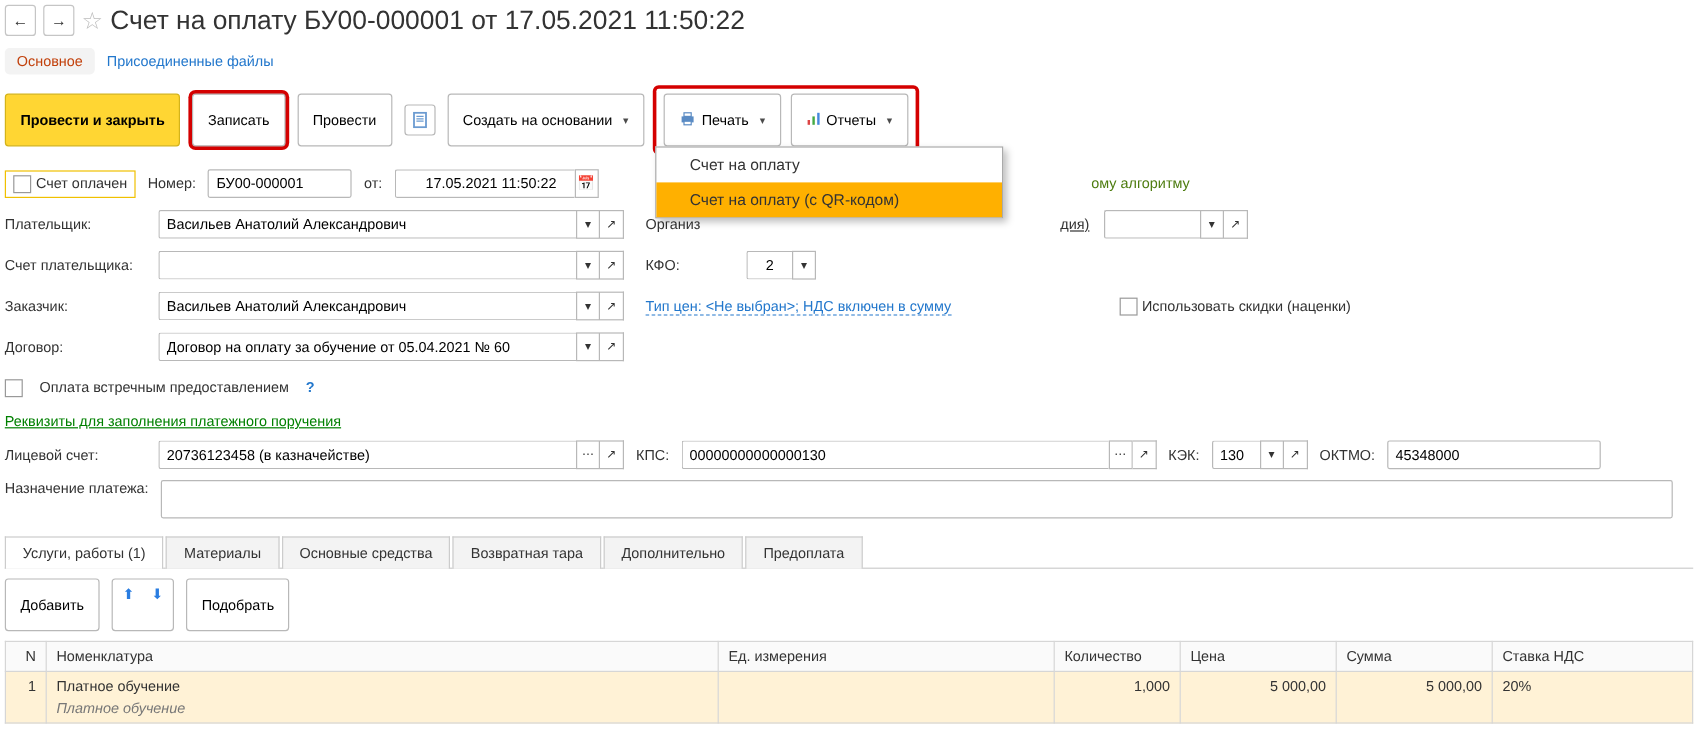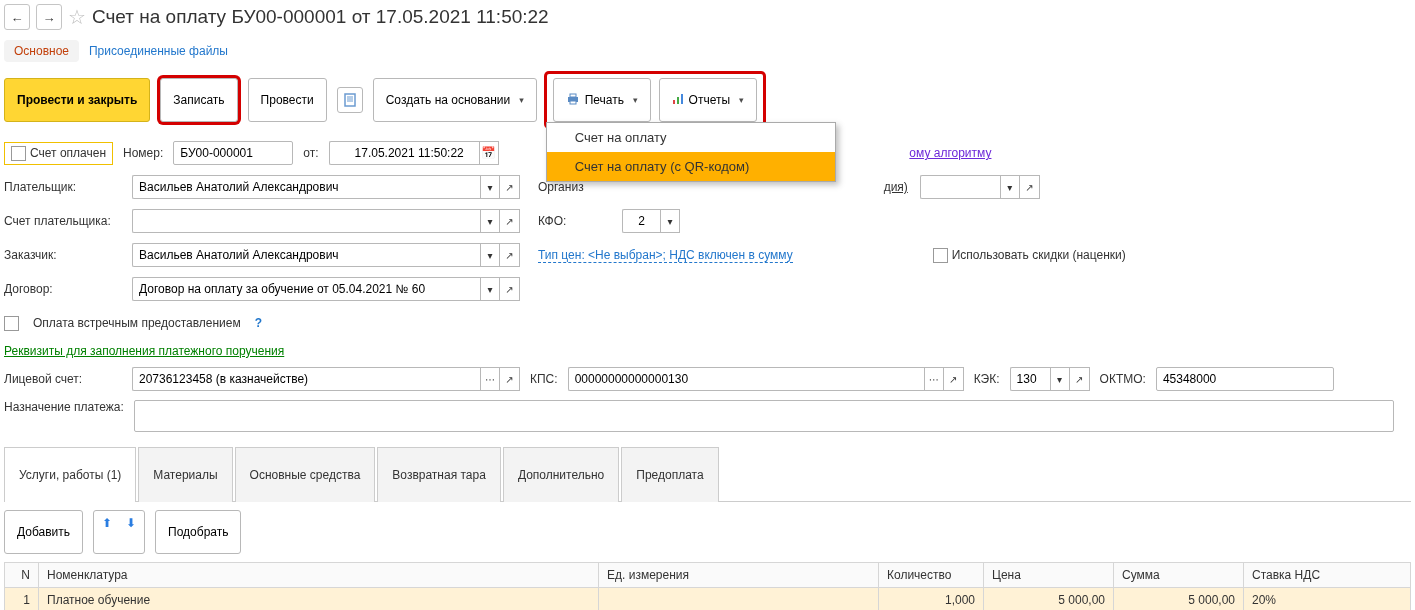--- a/index.html
+++ b/index.html
@@ -1,20 +1,20 @@
 <!DOCTYPE html>
 <html><head>
 <meta charset="utf-8">
 <style>
   * { box-sizing: border-box; font-family: Arial, sans-serif; font-size: 12px; }
   body { margin: 0; padding: 4px; background: #fff; color: #333; }
   .title-row { display: flex; align-items: center; gap: 6px; margin-bottom: 10px; }
   .nav-btn { width: 26px; height: 26px; border: 1px solid #c5c5c5; background: #fff; border-radius: 3px; display: flex; align-items: center; justify-content: center; cursor: pointer; font-size: 13px; }
   .star { font-size: 20px; color: #bdbdbd; cursor: pointer; }
-  .page-title { font-size: 19px; font-weight: normal; }
+  .page-title { font-size: 22px; font-weight: normal; }
   .tabs-row { display: flex; gap: 0; margin-bottom: 12px; border-bottom: 0; }
   .tab-link { padding: 4px 10px; color: #2277cc; cursor: pointer; }
   .tab-link.active { color: #c2410c; background: #f3f3f3; border-radius: 4px; }
   .toolbar { display: flex; gap: 10px; align-items: center; margin-bottom: 14px; }
   .btn { border: 1px solid #b8b8b8; background: #fff; padding: 21px 12px; border-radius: 3px; cursor: pointer; height: 26px; display: inline-flex; align-items: center; gap: 5px; }
   .btn-primary { background: #ffd633; border-color: #d4b31a; font-weight: bold; }
   .btn.highlight-red { box-shadow: 0 0 0 3px #d40000; }
   .btn-dd::after { content: "▾"; font-size: 9px; opacity: .7; margin-left: 4px; }
   .icon-box { width: 26px; height: 26px; border: 1px solid #b8b8b8; border-radius: 3px; display: flex; align-items: center; justify-content: center; cursor: pointer; }
   .print-wrap { position: relative; }
@@ -25,25 +25,25 @@
   .form-row { display: flex; align-items: center; gap: 10px; margin-bottom: 8px; min-height: 26px; }
   .lbl { min-width: 118px; }
   .chk { width: 15px; height: 15px; border: 1px solid #999; display: inline-block; vertical-align: middle; margin-right: 4px; cursor: pointer; }
   .chk-wrap { border: 1px solid #f0c000; background: #fff; padding: 3px 6px; display: inline-flex; align-items: center; }
   input[type=text] { border: 1px solid #b8b8b8; height: 24px; padding: 2px 6px; border-radius: 2px; }
   .fld-combo { display: inline-flex; }
   .fld-combo input { border-radius: 2px 0 0 2px; border-right: 0; }
   .fld-btn { border: 1px solid #b8b8b8; width: 20px; height: 24px; background: #fff; cursor: pointer; display: flex; align-items: center; justify-content: center; font-size: 10px; }
   .fld-btn + .fld-btn { border-left: 0; }
   .link { color: #2277cc; border-bottom: 1px dashed #2277cc; cursor: pointer; }
-  .link-solid { color: #6d28d9; text-decoration: underline; cursor: pointer; }
+  .link-solid { color: #4d7c0f; cursor: pointer; }
   .green-head { color: #008000; text-decoration: underline; cursor: pointer; margin-bottom: 8px; display: inline-block; }
   .help-q { color: #2277cc; font-weight: bold; margin-left: 4px; cursor: pointer; }
   .ttabs { display: flex; margin-top: 14px; border-bottom: 1px solid #ccc; }
-  .ttab { padding: 20px 14px; border: 1px solid #ccc; border-bottom: 0; margin-right: 2px; background: #f3f3f3; cursor: pointer; position: relative; top: 1px; }
+  .ttab { padding: 6px 14px; border: 1px solid #ccc; border-bottom: 0; margin-right: 2px; background: #f3f3f3; cursor: pointer; position: relative; top: 1px; }
   .ttab.active { background: #fff; }
   .row-toolbar { display: flex; gap: 10px; padding: 8px 0; }
   .arrow-btns { display: inline-flex; gap: 2px; border: 1px solid #b8b8b8; border-radius: 3px; padding: 2px; }
   .arrow-btns span { width: 22px; height: 20px; display: flex; align-items: center; justify-content: center; cursor: pointer; font-size: 12px; }
   .grid { width: 100%; border-collapse: collapse; }
   .grid th, .grid td { border: 1px solid #d6d6d6; padding: 5px 8px; text-align: left; vertical-align: top; }
   .grid th { background: #fafafa; font-weight: normal; }
   .grid th.r, .grid td.r { text-align: right; }
   .grid .hl { background: #fff2d6; }
   .sub { color: #777; font-style: italic; padding-top: 4px; }

